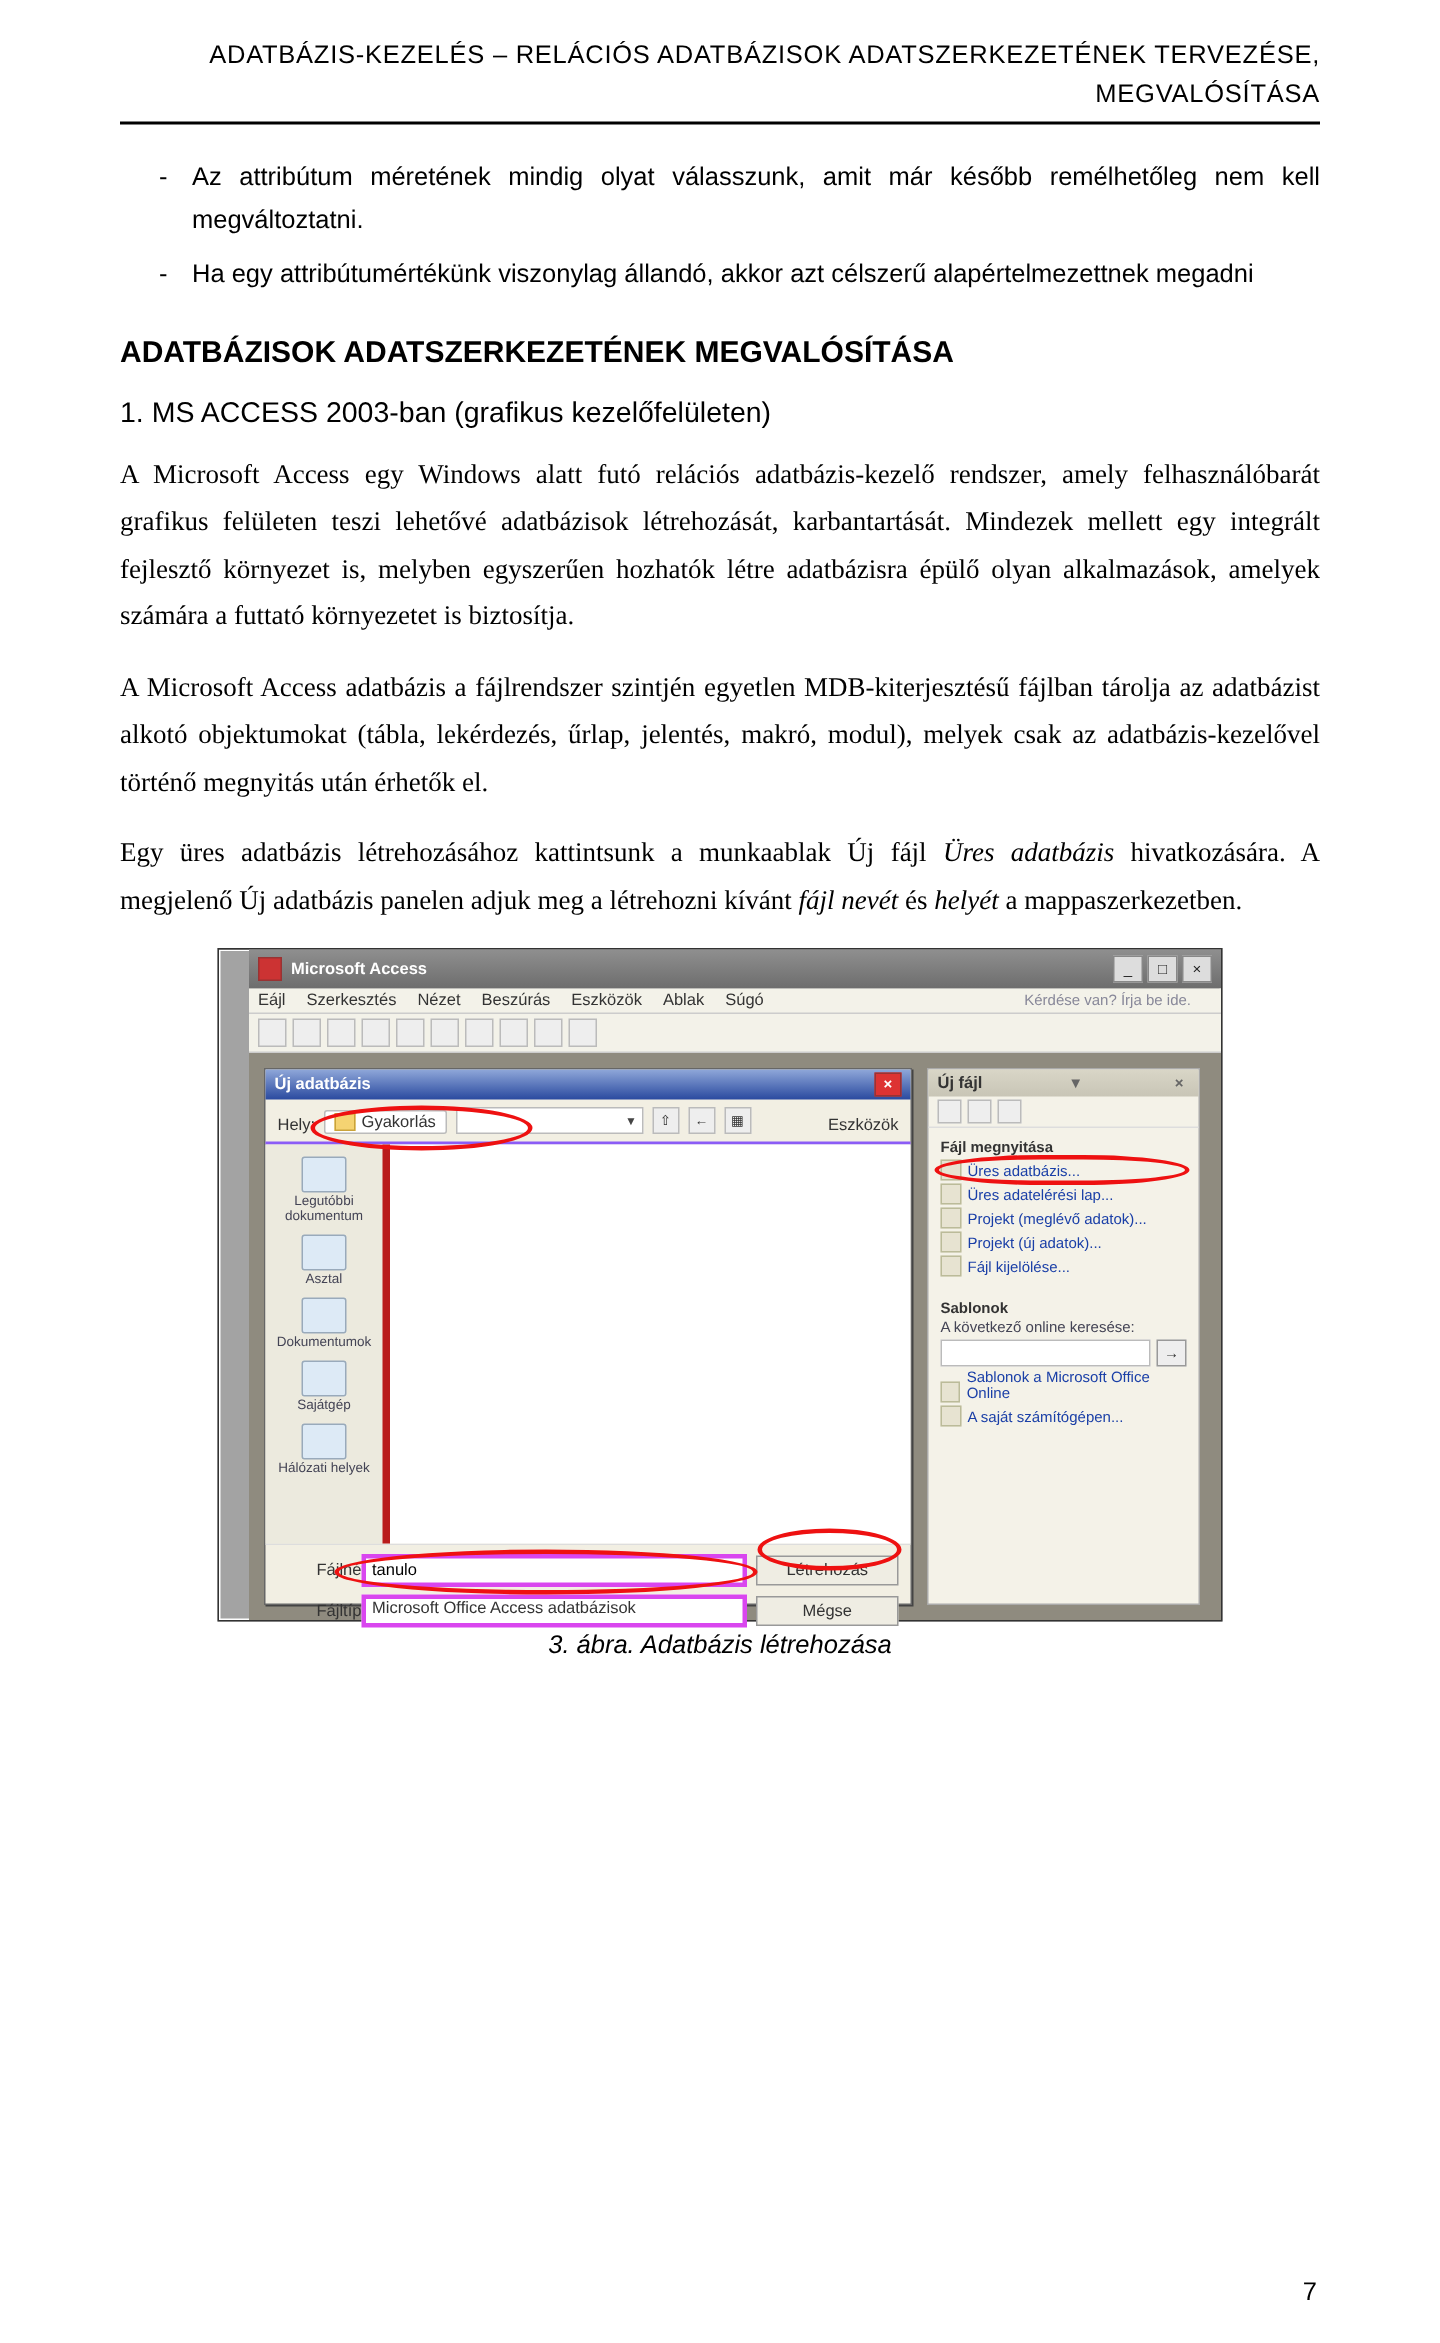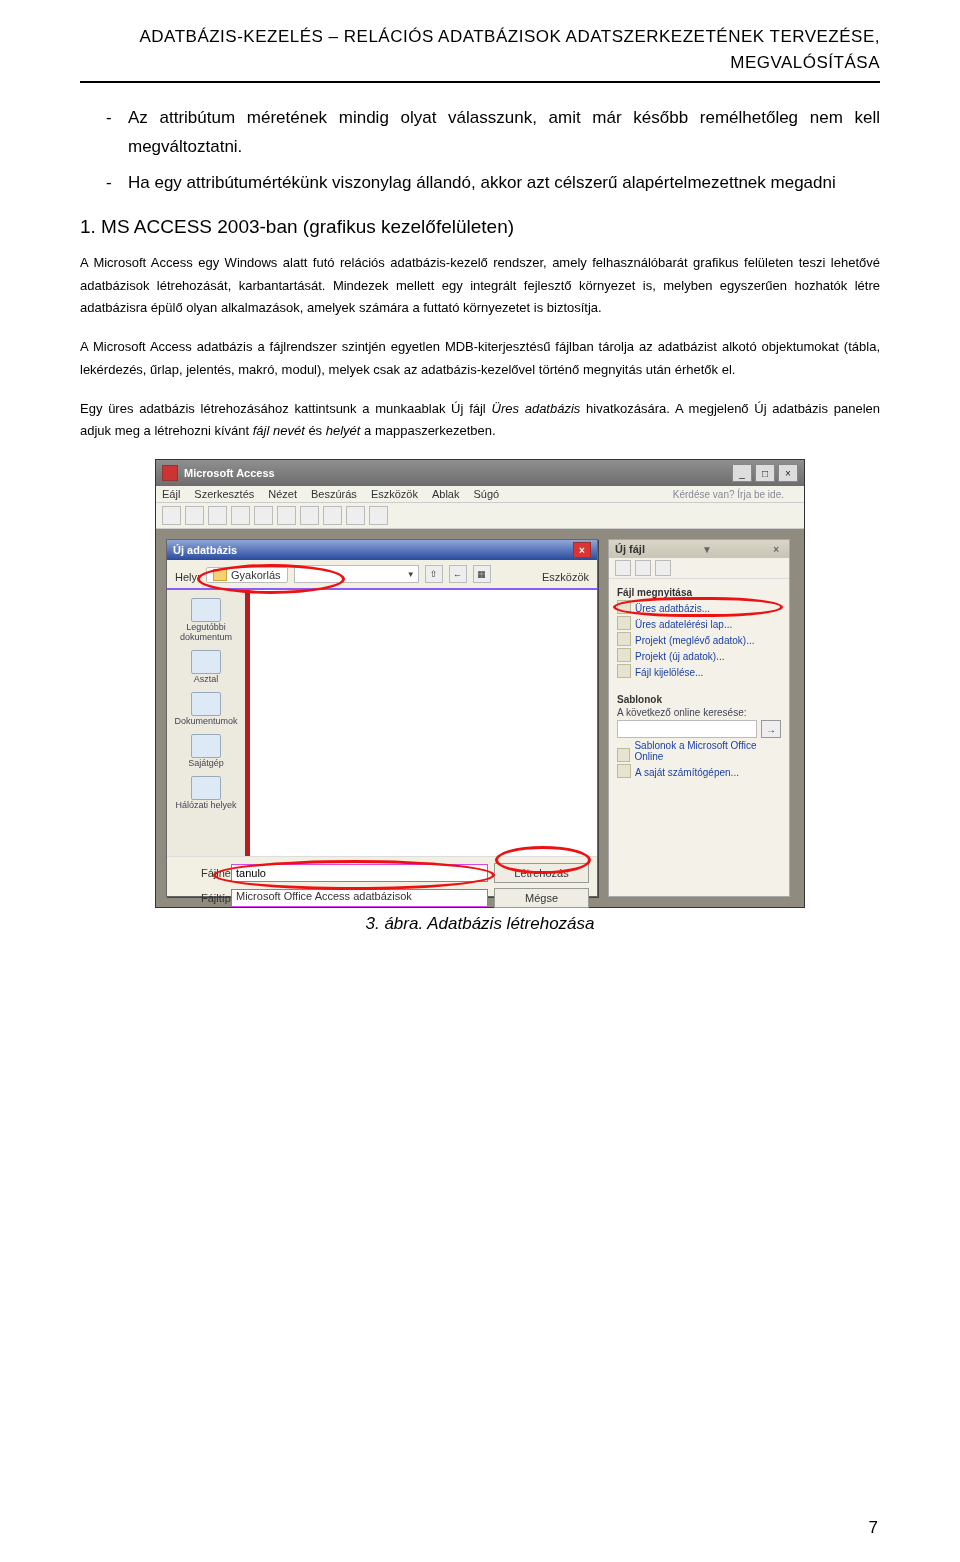--- a/index.html
+++ b/index.html
@@ -56,24 +56,25 @@
     font-size: 20px;
     margin: 26px 0 8px 0;
   }
   h3.subsection {
     font-family: "Trebuchet MS", Arial, sans-serif;
     font-weight: normal;
     font-size: 19px;
     margin: 18px 0 14px 0;
   }
   p.body {
-    font-size: 13px;
+    font-size: 18px;
     line-height: 1.75;
     text-align: justify;
     margin: 0 0 16px 0;
+    font-family: Liberation Serif, serif;
   }
   .italic { font-style: italic; }
   .figure-area {
     margin-top: 4px;
     display: flex;
     flex-direction: column;
     align-items: center;
   }
   .figure-caption {
     font-size: 17px;
@@ -85,25 +86,26 @@
     position: absolute;
     right: 82px;
     bottom: 24px;
     font-size: 17px;
   }
 
   
   .app-window {
     width: 648px;
     border: 1px solid #333;
-    background: #f9a8d4;
+    background: #a3a3a3;
     box-shadow: 0 0 0 1px #fff inset;
     font-family: Tahoma, Arial, sans-serif;
     font-size: 11px;
     color: #333;
+    padding-left: 20px;
   }
   .titlebar {
     background: linear-gradient(#8f8f8f,#6d6d6d);
     color: #fff;
     padding: 2px 6px;
     display: flex;
     align-items: center;
     height: 22px;
   }
   .titlebar .tb-icon {
@@ -212,21 +214,21 @@
   .dlg-bottom {
     padding: 6px 8px;
     display: grid;
     grid-template-columns: 50px 1fr 95px;
     gap: 5px 6px;
     align-items:center;
     border-top: 1px solid #ddd;
   }
   .dlg-bottom .lbl { font-size: 11px; margin-left: 26px; }
   .dlg-bottom input, .dlg-bottom .sel {
-    height: 16px; border:1px solid #d946ef; background:#fff;
+    height: 16px; border:3px solid #d946ef; background:#fff;
     font-size:11px; padding: 0 4px;
   }
   .dlg-bottom .btn {
     height: 18px; border:1px solid #999; background:#efede3;
     font-size: 11px; display:flex; align-items:center; justify-content:center;
   }
   .ellipse2 { bottom: 6px; left: 46px; width: 276px; height: 24px; }
   .ellipse3 { bottom: 22px; right: 6px; width: 90px; height: 22px; }
 
   .taskpane {
@@ -291,20 +293,21 @@
     <div>ADATBÁZIS-KEZELÉS – RELÁCIÓS ADATBÁZISOK ADATSZERKEZETÉNEK TERVEZÉSE,</div>
     <div>MEGVALÓSÍTÁSA</div>
   </div>
   <hr class="header-rule">
 
   <ul class="dash">
     <li>Az attribútum méretének mindig olyat válasszunk, amit már később remélhetőleg nem kell megváltoztatni.</li>
     <li>Ha egy attribútumértékünk viszonylag állandó, akkor azt célszerű alapértelmezettnek megadni</li>
   </ul>
 
+  <h2 class="section">ADATBÁZISOK ADATSZERKEZETÉNEK MEGVALÓSÍTÁSA</h2>
   <h3 class="subsection">1. MS ACCESS 2003-ban (grafikus kezelőfelületen)</h3>
 
   <p class="body">A Microsoft Access egy Windows alatt futó relációs adatbázis-kezelő rendszer, amely felhasználóbarát grafikus felületen teszi lehetővé adatbázisok létrehozását, karbantartását. Mindezek mellett egy integrált fejlesztő környezet is, melyben egyszerűen hozhatók létre adatbázisra épülő olyan alkalmazások, amelyek számára a futtató környezetet is biztosítja.</p>
   <p class="body">A Microsoft Access adatbázis a fájlrendszer szintjén egyetlen MDB-kiterjesztésű fájlban tárolja az adatbázist alkotó objektumokat (tábla, lekérdezés, űrlap, jelentés, makró, modul), melyek csak az adatbázis-kezelővel történő megnyitás után érhetők el.</p>
   <p class="body">
     <span>Egy üres adatbázis létrehozásához kattintsunk a munkaablak Új fájl </span><span class="italic">Üres adatbázis</span><span> hivatkozására. A megjelenő Új adatbázis panelen adjuk meg a létrehozni kívánt </span><span class="italic">fájl nevét</span><span> és </span><span class="italic">helyét</span><span> a mappaszerkezetben.</span>
   </p>
 
   <div class="figure-area">
 

